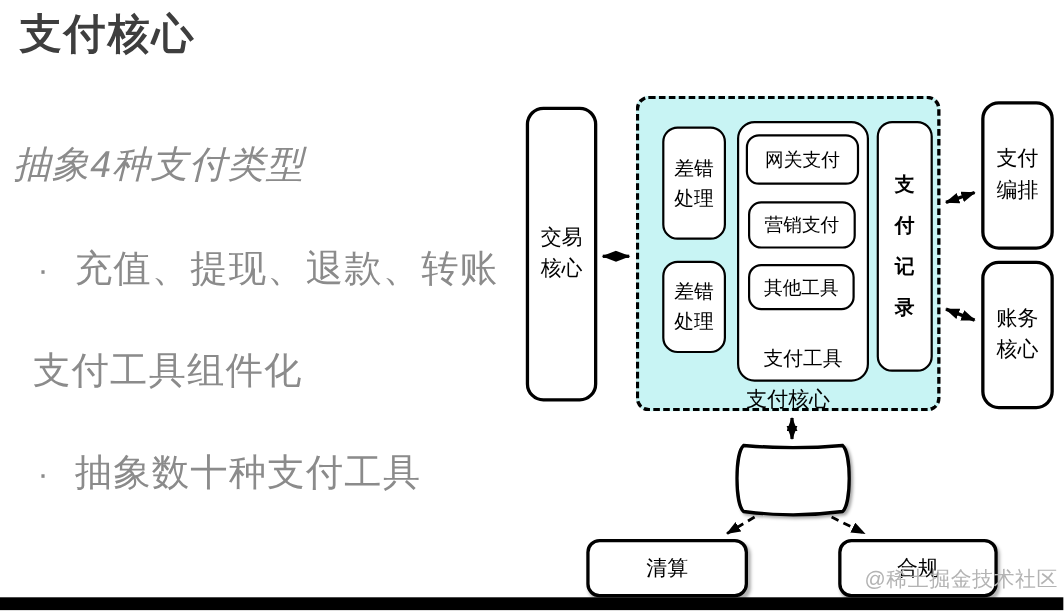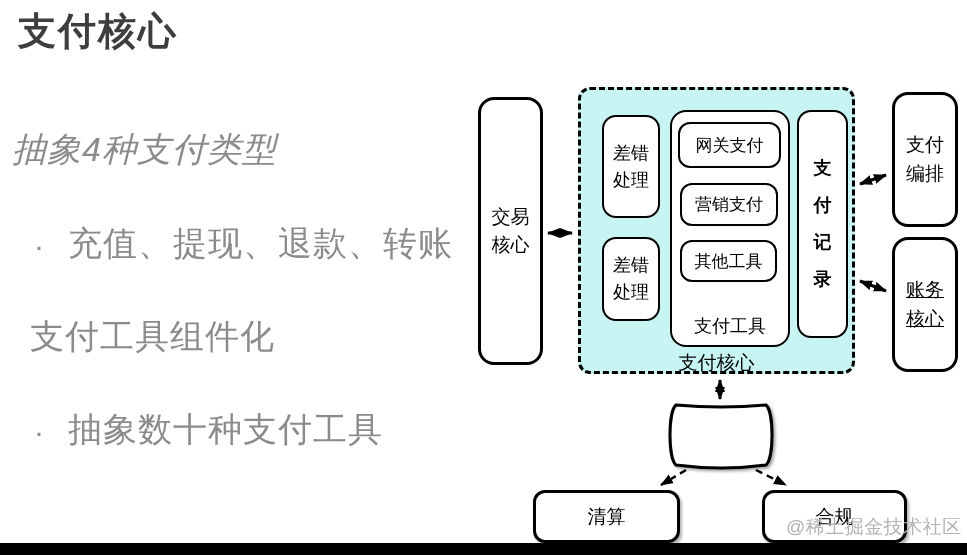--- a/index.html
+++ b/index.html
@@ -32,21 +32,21 @@
   #payment-core-label { left:578px; top:350px; width:277px; font-size:19px; }
   #instruction-orchestration { left:602px; top:115px; width:58px; height:103px; font-size:18px; }
   #error-handling { left:602px; top:237px; width:58px; height:84px; font-size:18px; }
   #payment-tools { left:670px; top:110px; width:120px; height:237px; border-radius:16px; background:#fff; }
   #payment-tools-label { left:670px; top:314px; width:120px; font-size:18px; }
   #gateway-payment { left:678px; top:122px; width:103px; height:46px; border-radius:12px; font-size:17px; }
   #marketing-payment { left:680px; top:183px; width:98px; height:43px; border-radius:12px; font-size:17px; }
   #other-tools { left:680px; top:240px; width:97px; height:42px; border-radius:12px; font-size:17px; }
   #payment-records { left:797px; top:110px; width:51px; height:228px; font-size:18px;font-weight:bold; }
   #channel-gateway { left:892px; top:92px; width:66px; height:135px; border-width:3px; border-radius:16px; font-size:19px; }
-  #accounting-core { left:892px; top:237px; width:66px; height:135px; border-width:3px; border-radius:16px; font-size:19px;text-decoration:underline; }
+  #accounting-core { left:892px; top:237px; width:66px; height:135px; border-width:3px; border-radius:16px; font-size:19px; }
   #db-label {
     position:absolute; left:665px; top:403px; width:113px; height:62px;
     display:flex; align-items:center; justify-content:center; font-size:22px; font-weight:500; z-index:3;
   }
   #clearing { left:533px; top:490px; width:147px; height:53px; border-width:3px; border-radius:12px; font-size:19px;
     box-shadow:2px 3px 3px rgba(0,0,0,0.3); }
   #compliance { left:762px; top:490px; width:145px; height:53px; border-width:3px; border-radius:12px; font-size:19px;
     box-shadow:2px 3px 3px rgba(0,0,0,0.3); }
   .watermark {
     position:absolute; left:786px; top:514px; font-size:19px; color:#b3b3b3;

